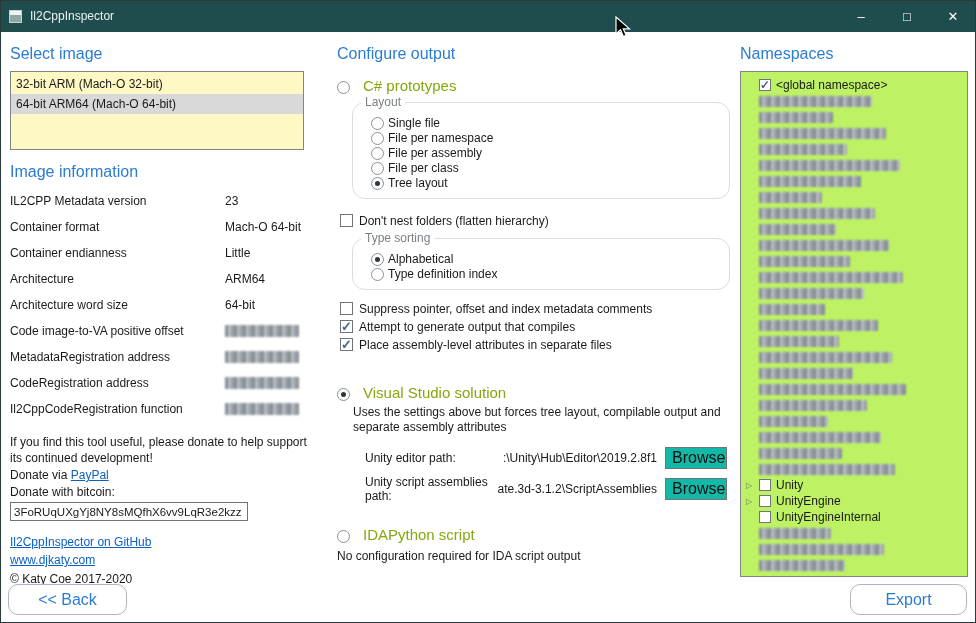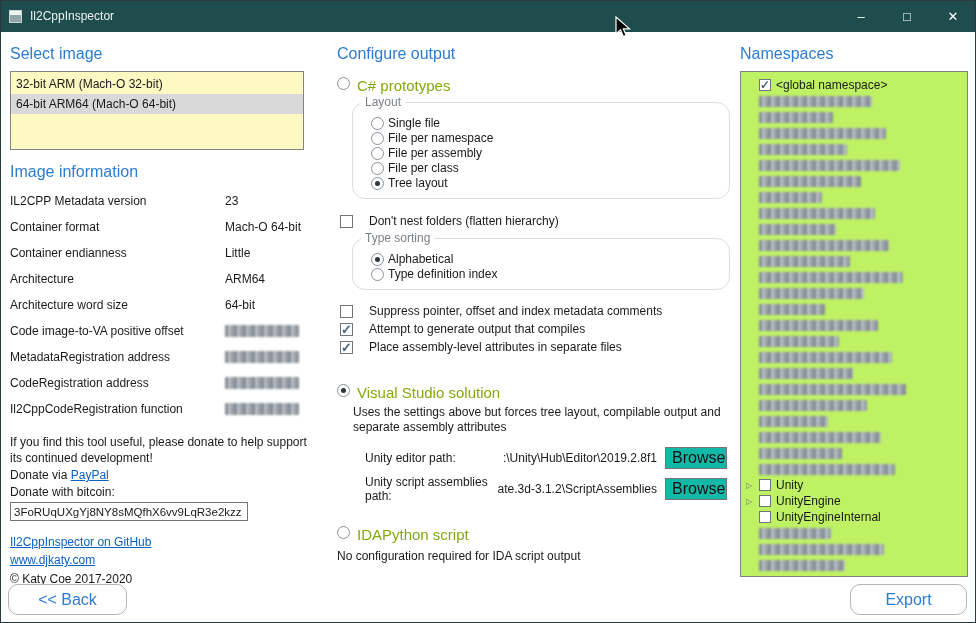--- a/index.html
+++ b/index.html
@@ -46,29 +46,29 @@
     font-family:"Liberation Sans",sans-serif;font-size:11.5px;padding:0 3px;color:#1a1a1a;background:#fff}
   .github-link{margin-top:14px}
   .djkaty-link{margin-top:4px}
   .copyright{margin-top:5px}
   
   .big-btn{position:absolute;top:584px;height:31px;background:#fff;border:1px solid #b0b6bc;border-radius:10px;
     color:var(--accent);font-size:16px;font-family:"Liberation Sans",sans-serif;cursor:pointer}
   .back-btn{left:8px;width:119px}
   .export-btn{left:850px;width:117px}
   
-  .big-opt{display:flex;align-items:flex-start;gap:7px;margin-top:14px}
+  .big-opt{display:flex;align-items:flex-end;gap:13px;margin-top:14px}
   .radio{width:13px;height:13px;border:1px solid #8a9097;border-radius:50%;background:#fff;flex:none;position:relative}
   .radio.sel::after{content:"";position:absolute;inset:3px;border-radius:50%;background:#2f363c}
   .green-label{color:var(--green);font-size:15px}
   .groupbox{position:relative;margin:8px 0 0 15px;width:378px;border:1px solid #d9dee3;border-radius:13px;
     padding:12px 0 8px 18px;background:#fff}
   .gb-label{position:absolute;top:-8px;left:8px;background:#fff;padding:0 4px;color:#7a7f85}
   .opt-row{display:flex;align-items:flex-end;gap:4px;height:15px}
-  .cb-row{display:flex;align-items:center;gap:16px}
+  .cb-row{display:flex;gap:6px}
   .flatten{margin:15px 0 0 3px}
   .cb{width:13px;height:13px;border:1px solid #70757a;background:#fff;flex:none;position:relative}
   .cb.chk::after{content:"\2713";position:absolute;left:0;top:-2px;font-size:13px;font-weight:bold;color:#4a6584}
   .ts{margin-top:10px}
   .cb-list{margin-top:12px}
   .cb-list .cb-row{margin-left:3px;height:18px}
   .vs{margin-top:28px}
   .vs-desc{margin:4px 0 0 16px;width:372px;line-height:15px}
   .path-row{display:flex;align-items:center;margin:12px 0 0 28px;width:362px}
   .path-row.second{margin-top:6px}

